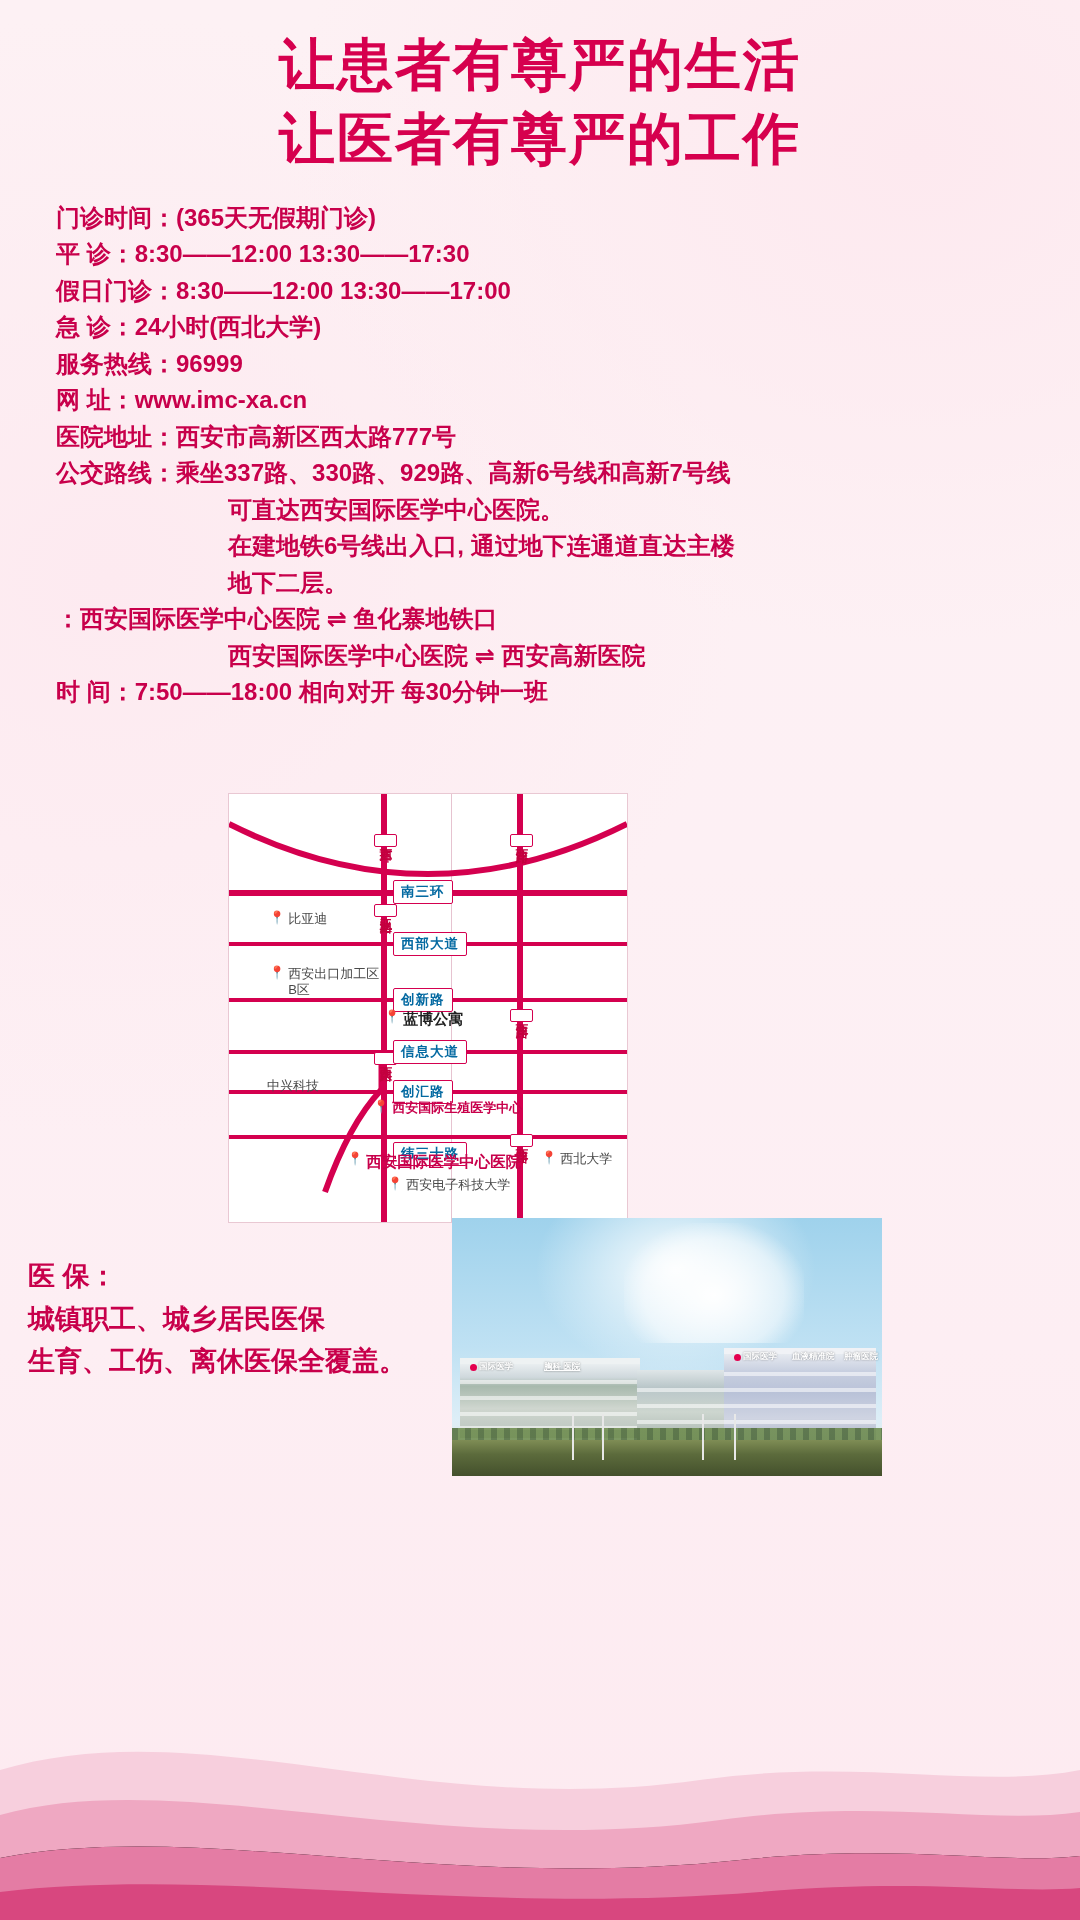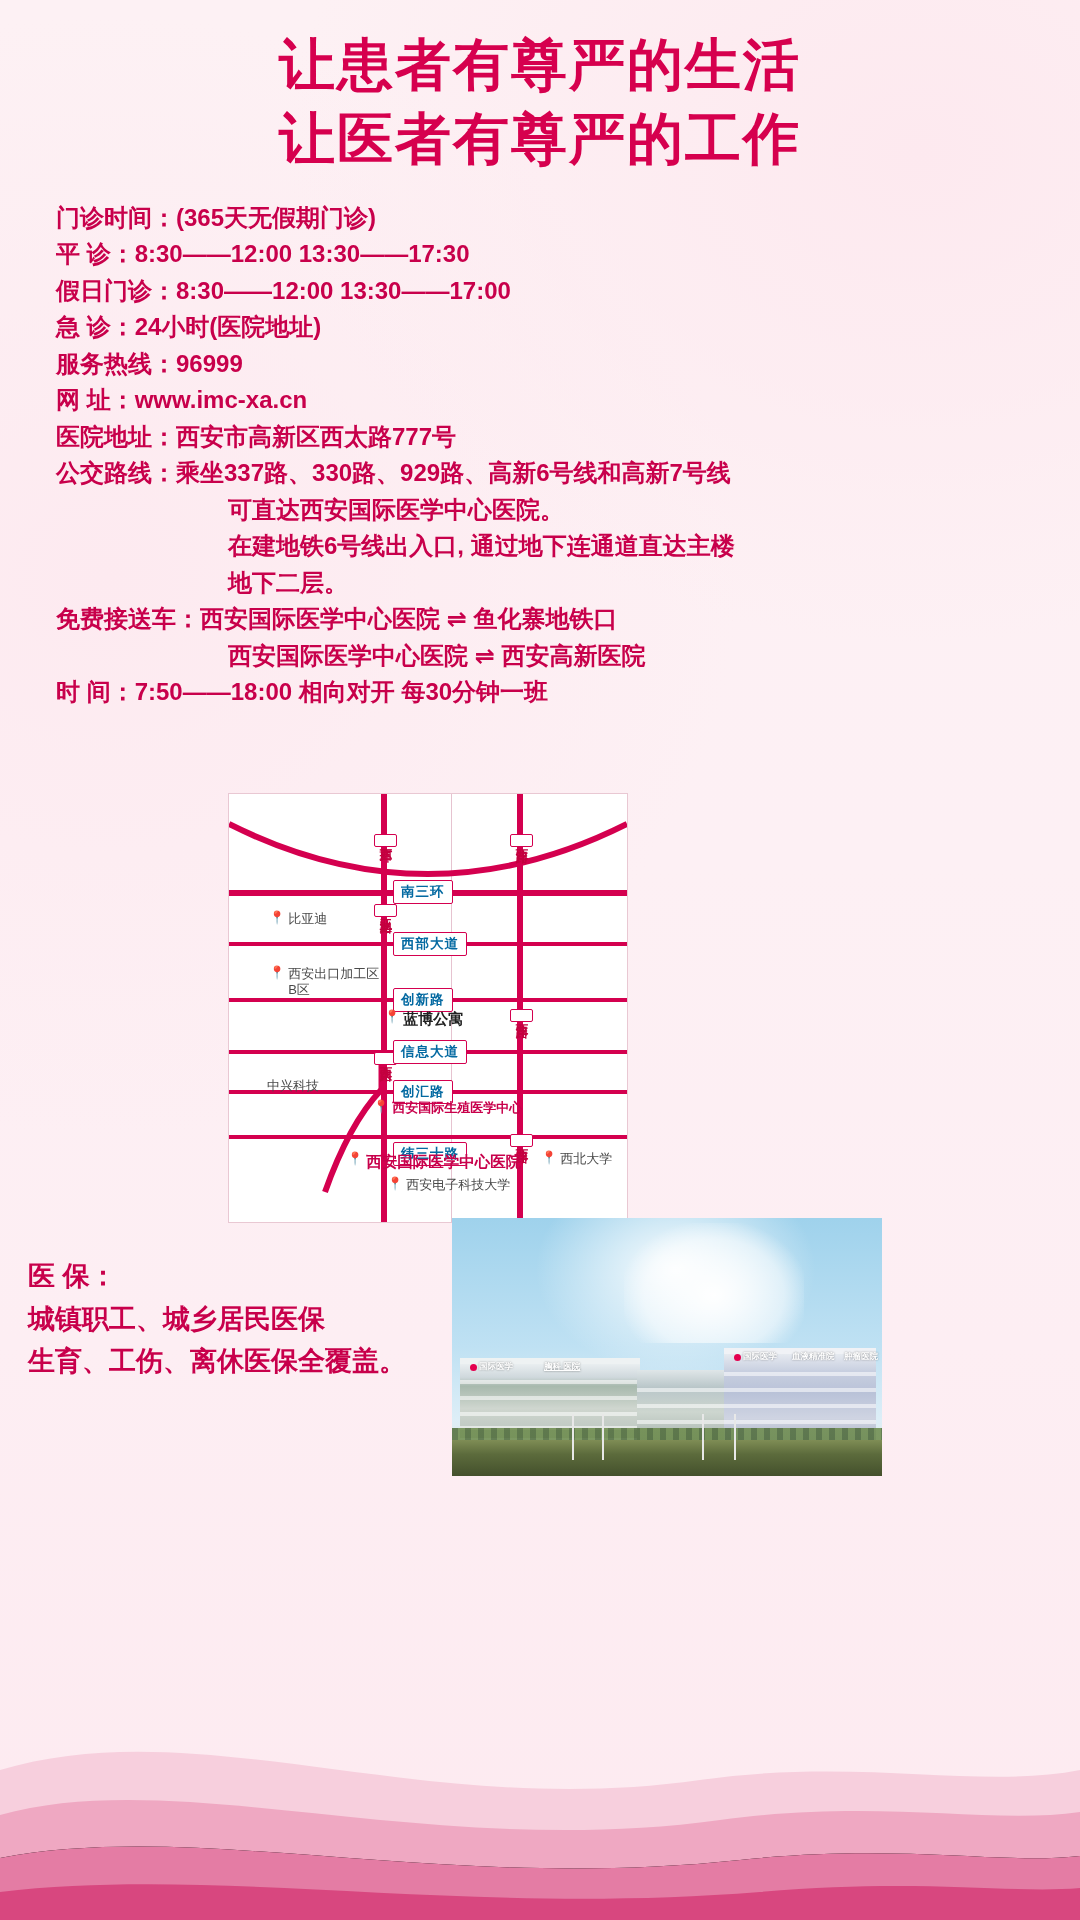--- a/index.html
+++ b/index.html
@@ -113,21 +113,21 @@
 
   <div class="row">
     <span class="lbl">假日门诊</span>
     <span>：</span>
     <span>8:30——12:00  13:30——17:00</span>
   </div>
 
   <div class="row">
     <span class="lbl">急    诊</span>
     <span>：</span>
-    <span>24小时(医院地址)</span>
+    <span>24小时(西北大学)</span>
   </div>
 
   <div class="row">
     <span class="lbl">服务热线</span>
     <span>：</span>
     <span>96999</span>
   </div>
 
   <div class="row">
     <span class="lbl">网    址</span>
@@ -144,21 +144,20 @@
   <div class="row">
     <span class="lbl">公交路线</span>
     <span>：</span>
     <span>乘坐337路、330路、929路、高新6号线和高新7号线</span>
   </div>
   <div class="sub-indent">可直达西安国际医学中心医院。</div>
   <div class="sub-indent">在建地铁6号线出入口, 通过地下连通道直达主楼</div>
   <div class="sub-indent">地下二层。</div>
 
   <div class="row">
-    <span class="lbl">免费接送车</span>
     <span>：</span>
     <span>西安国际医学中心医院 ⇌ 鱼化寨地铁口</span>
   </div>
   <div class="indent">西安国际医学中心医院 ⇌ 西安高新医院</div>
 
   <div class="row">
     <span class="lbl">时    间</span>
     <span>：</span>
     <span>7:50——18:00  相向对开 每30分钟一班</span>
   </div>

